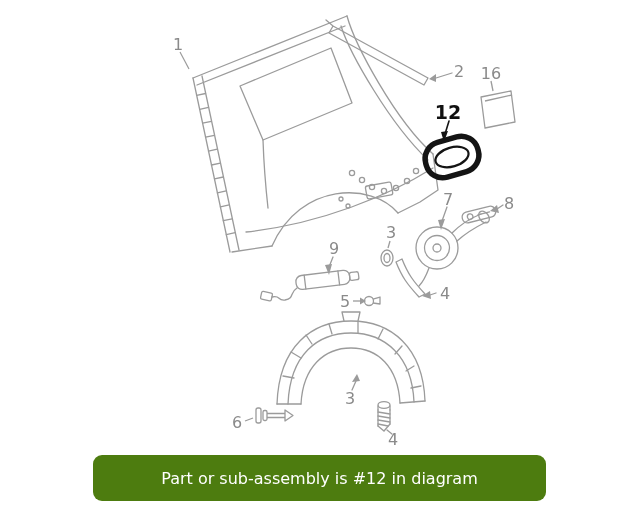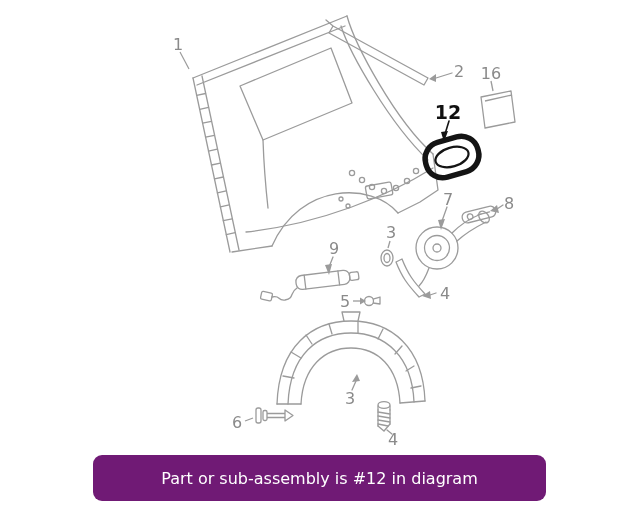--- a/index.html
+++ b/index.html
@@ -3,21 +3,21 @@
 <meta charset="utf-8">
 <style>
   html,body{margin:0;padding:0;background:#ffffff;}
   #stage{position:relative;width:640px;height:512px;background:#ffffff;overflow:hidden;
          font-family:"DejaVu Sans",sans-serif;}
   #art{position:absolute;left:0;top:0;}
   .callout{position:absolute;transform:translate(-50%,-50%);
            font-size:16px;color:#8a8a8a;user-select:none;white-space:nowrap;}
   .callout.highlight{color:#111111;font-weight:bold;font-size:19px;}
   .banner{position:absolute;left:93px;top:455px;width:453px;height:46px;
-          background:#701a75;border-radius:9px;color:#ffffff;
+          background:#4d7c0f;border-radius:9px;color:#ffffff;
           display:flex;flex-direction:column;justify-content:center;align-items:center;
           font-size:16px;line-height:21px;text-align:center;}
 </style>
 </head>
 <body>
 
 <div id="stage">
 
   <svg id="art" width="640" height="512" viewBox="0 0 640 512">
 

